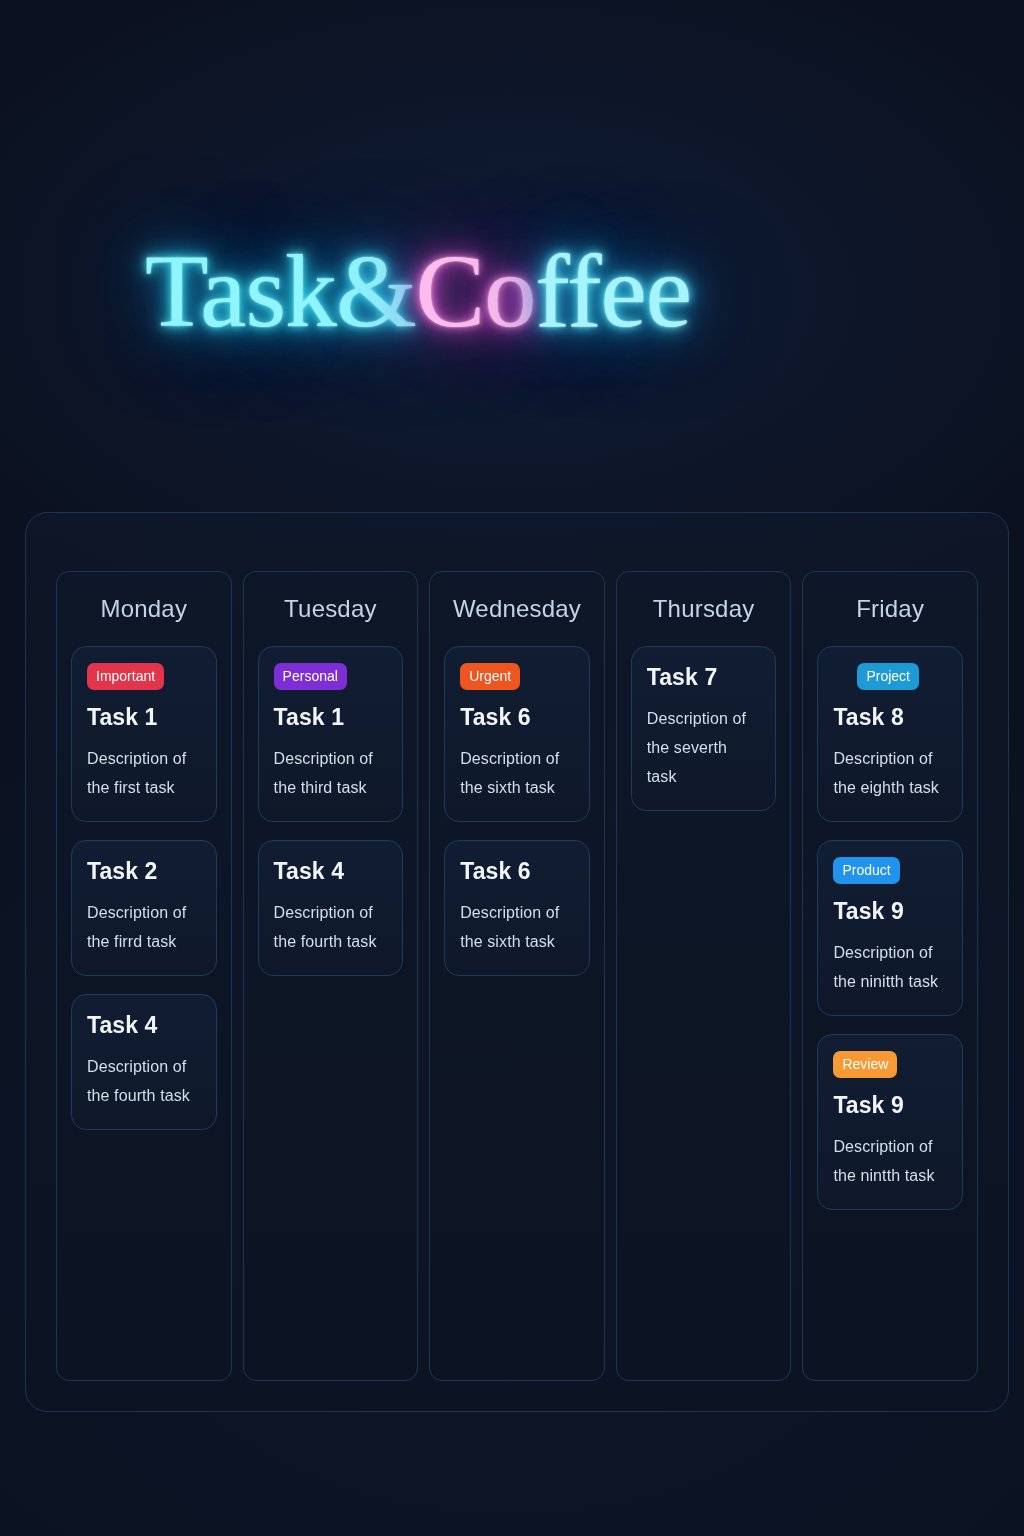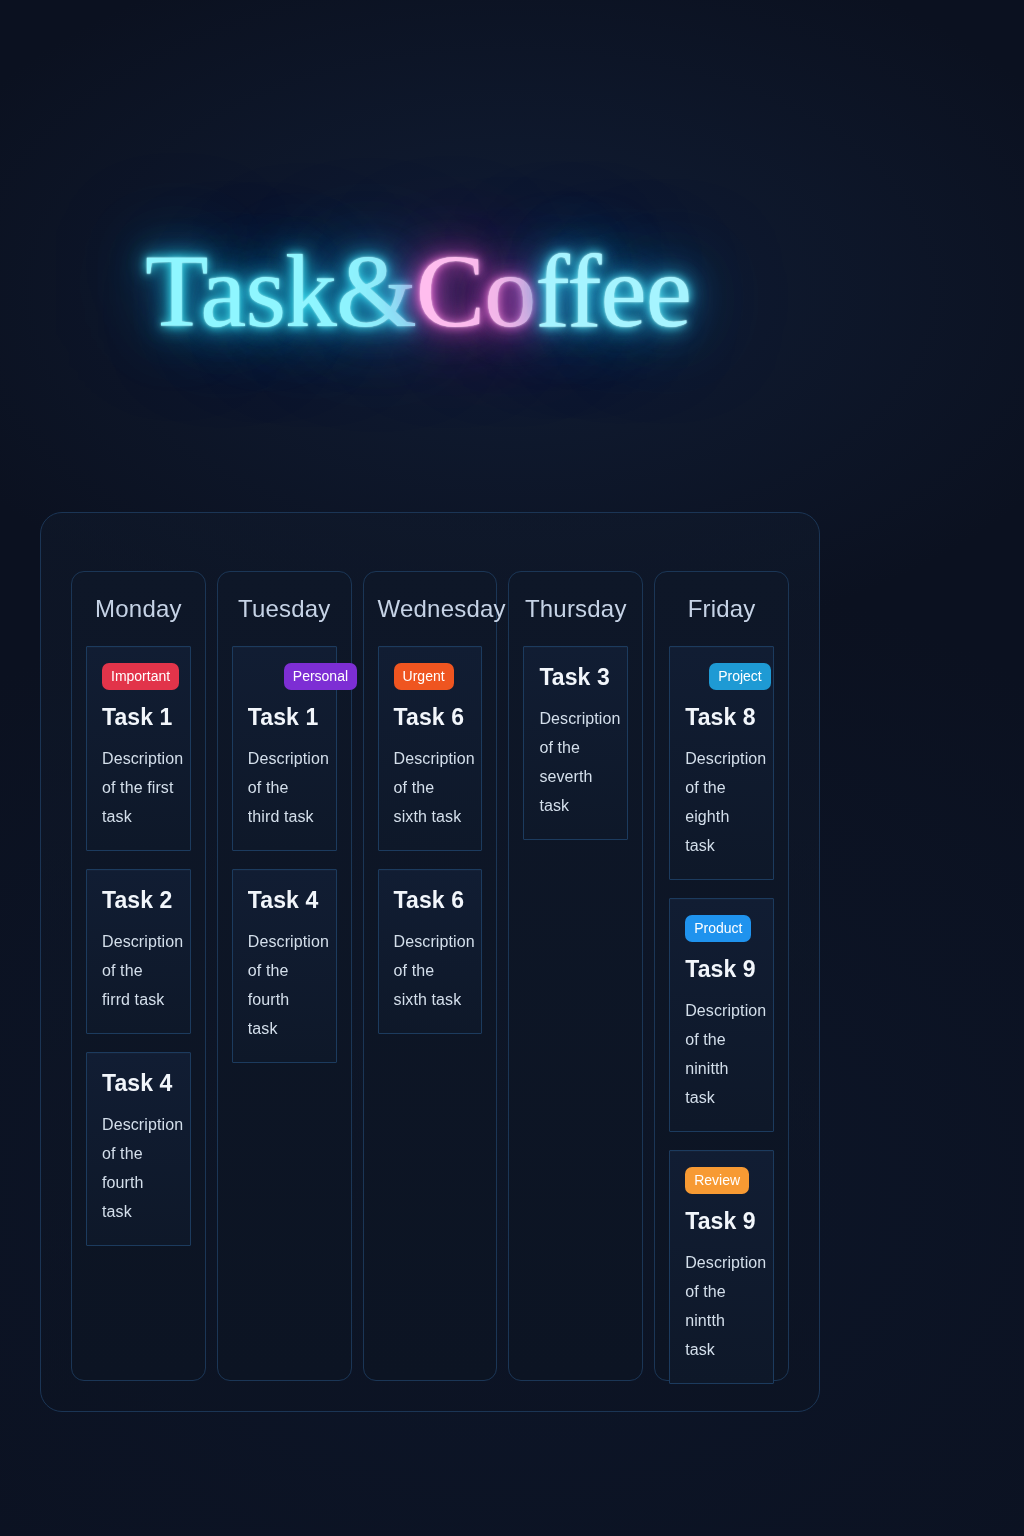--- a/index.html
+++ b/index.html
@@ -73,23 +73,23 @@
       0 0 8px #5fecf9,
       0 0 18px #31d2ef,
       0 0 34px #1f9fd6,
       0 0 62px #1572b4,
       0 0 98px #0e4a8e;
   }
 
   
   .board {
     position: absolute;
-    left: 40px;
+    left: 25px;
     top: 512px;
-    width: 780px;
+    width: 984px;
     height: 900px;
     border: 1px solid #1b3555;
     border-radius: 22px;
     background: linear-gradient(180deg, rgba(16,26,44,0.55) 0%, rgba(12,19,34,0.55) 100%);
     padding: 30px 0 0 0;
   }
 
   .columns {
     display: flex;
     gap: 11px;
@@ -116,21 +116,21 @@
     font-weight: 400;
     color: #c6d3e6;
     letter-spacing: 0.2px;
     line-height: 30px;
     margin-bottom: 4px;
   }
 
   .card {
     border: 1px solid #1c3css;
     border: 1px solid #1c3b5e;
-    border-radius: 1px;
+    border-radius: 15px;
     background: linear-gradient(180deg, #111d33 0%, #0e1829 100%);
     padding: 16px 15px 19px 15px;
     box-shadow: 0 1px 0 rgba(255,255,255,0.02) inset;
   }
 
   .badge {
     display: inline-block;
     font-size: 14px;
     line-height: 1;
     font-weight: 400;
@@ -174,38 +174,38 @@
           <div class="card-title">Task 2</div>
           <div class="card-desc">Description of the firrd task</div>
         </div>
         <div class="card">
           <div class="card-title">Task 4</div>
           <div class="card-desc">Description of the fourth task</div>
         </div>
       </div>
       <div class="day-col">
         <div class="day-title">Tuesday</div>
-        <div class="card"><span class="badge" style="background: rgb(125, 46, 212); margin-left: 36px;">Personal</span><div class="card-title">Task 1</div><div class="card-desc">Description of the third task</div></div>
+        <div class="card"><span class="badge" style="background: rgb(125, 46, 212);">Personal</span><div class="card-title">Task 1</div><div class="card-desc">Description of the third task</div></div>
         <div class="card">
           <div class="card-title">Task 4</div>
           <div class="card-desc">Description of the fourth task</div>
         </div>
       </div>
       <div class="day-col">
         <div class="day-title">Wednesday</div>
         <div class="card"><span class="badge" style="background: rgb(239, 85, 32);">Urgent</span><div class="card-title">Task 6</div><div class="card-desc">Description of the sixth task</div></div>
         <div class="card">
           <div class="card-title">Task 6</div>
           <div class="card-desc">Description of the sixth task</div>
         </div>
       </div>
       <div class="day-col">
         <div class="day-title">Thursday</div>
         <div class="card">
-          <div class="card-title">Task 3</div>
+          <div class="card-title">Task 7</div>
           <div class="card-desc">Description of the severth task</div>
         </div>
       </div>
       <div class="day-col">
         <div class="day-title">Friday</div>
         <div class="card"><span class="badge" style="background: rgb(30, 154, 212); margin-left: 24px;">Project</span><div class="card-title">Task 8</div><div class="card-desc">Description of the eighth task</div></div>
         <div class="card"><span class="badge" style="background: rgb(31, 147, 238);">Product</span><div class="card-title">Task 9</div><div class="card-desc">Description of the ninitth task</div></div>
         <div class="card"><span class="badge" style="background: rgb(247, 154, 51);">Review</span><div class="card-title">Task 9</div><div class="card-desc">Description of the nintth task</div></div>
       </div>
     </div>

